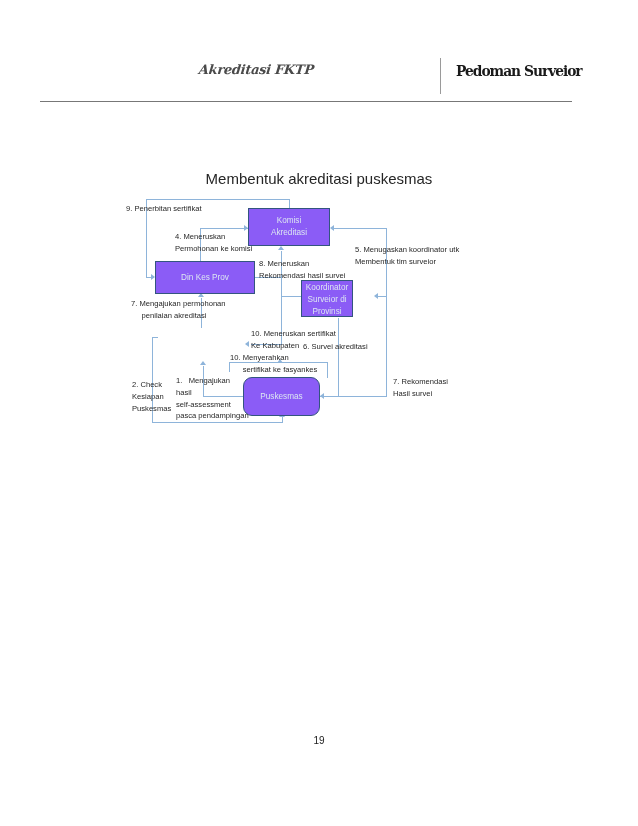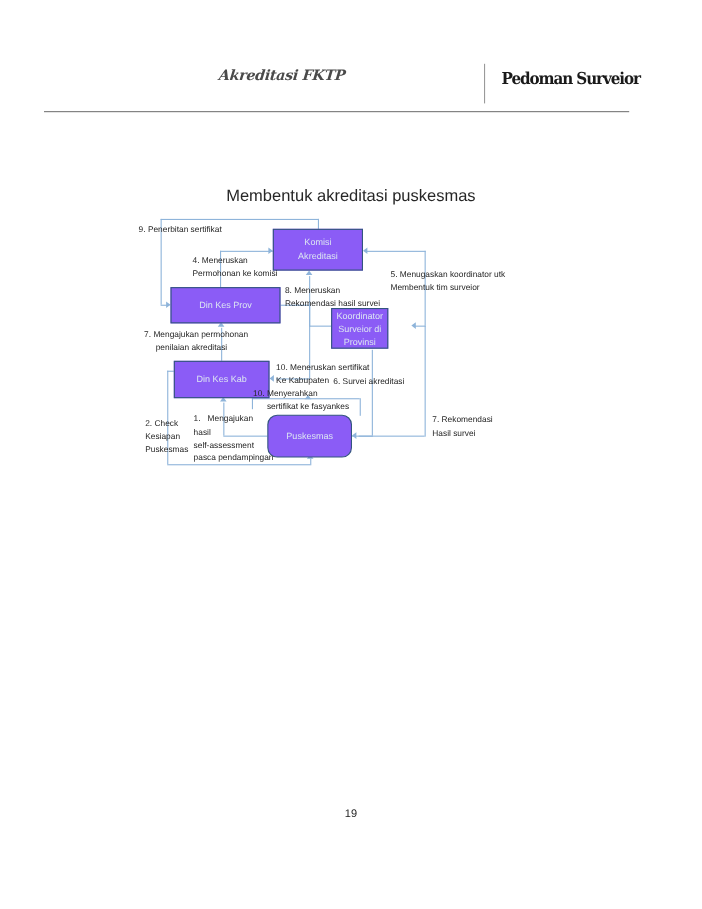--- a/index.html
+++ b/index.html
@@ -165,23 +165,20 @@
   <div class="node" style="left:155px;top:261px;width:100px;height:33px;">
     <span style="white-space:pre-line;">Din Kes Prov</span>
   </div>
 
   <div class="node" style="left:301px;top:280px;width:52px;height:37px;overflow:hidden;align-items:center;padding-top:3px;">
     <span style="white-space:pre-line;">Koordinator
 Surveior di
 Provinsi</span>
   </div>
 
-  <div class="node" style="left:158px;top:328px;width:87px;height:34px;">
-    <span style="white-space:pre-line;">Din Kes Kab</span>
-  </div>
 
   <div class="node rounded" style="left:243px;top:377px;width:77px;height:39px;">
     <span style="white-space:pre-line;">Puskesmas</span>
   </div>
 
   <div class="label" style="left:126px;top:203px;">9. Penerbitan sertifikat</div>
 
   <div class="label" style="left:175px;top:231px;">4. Meneruskan
 Permohonan ke komisi</div>
 

